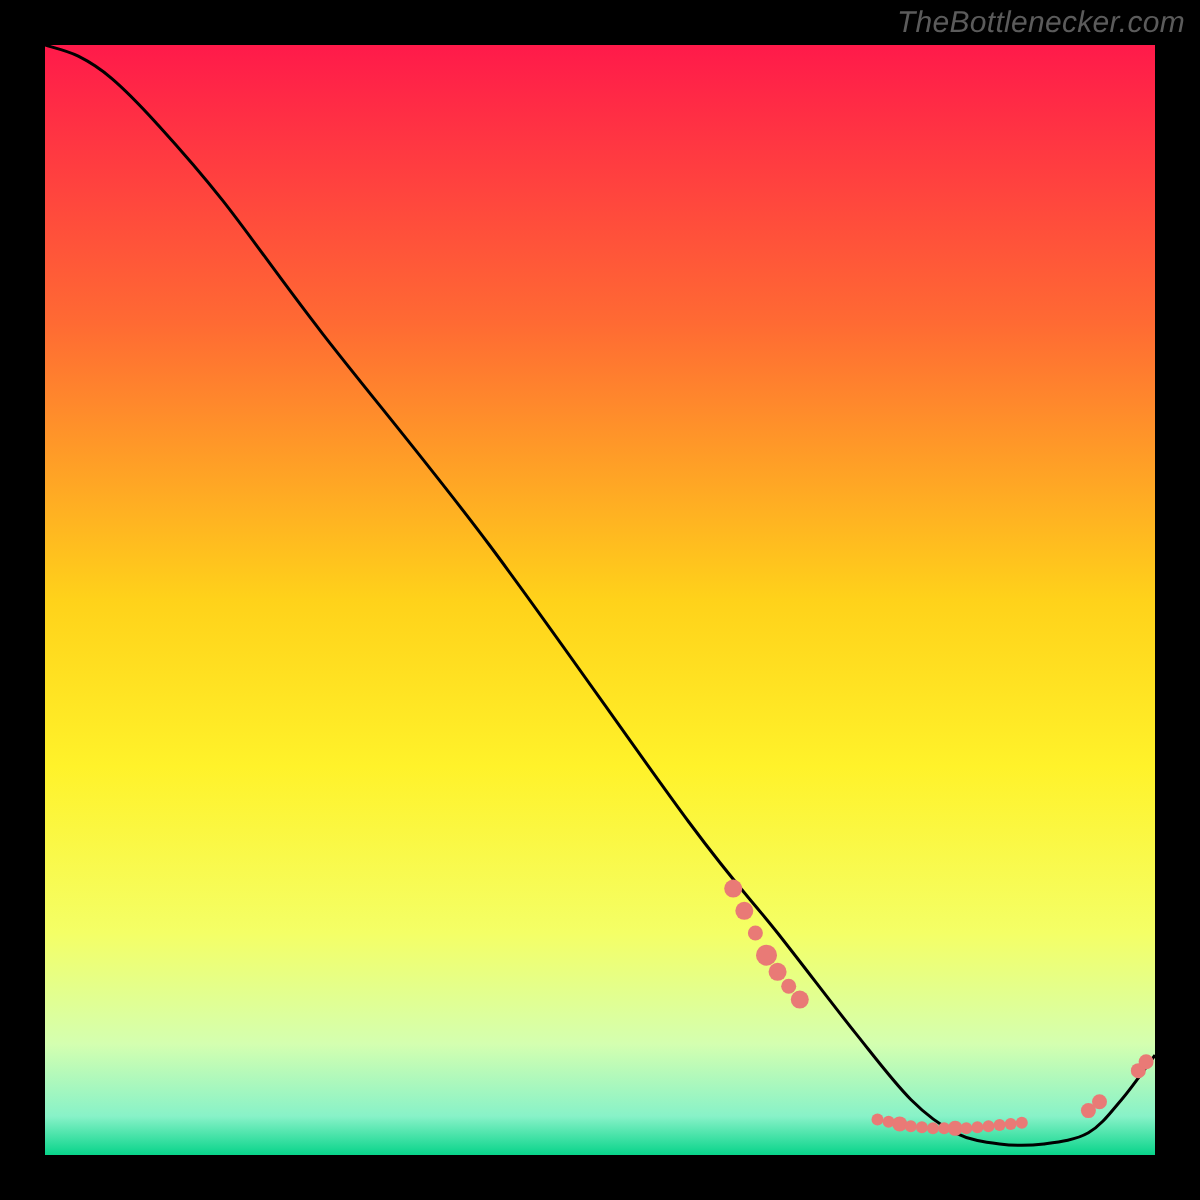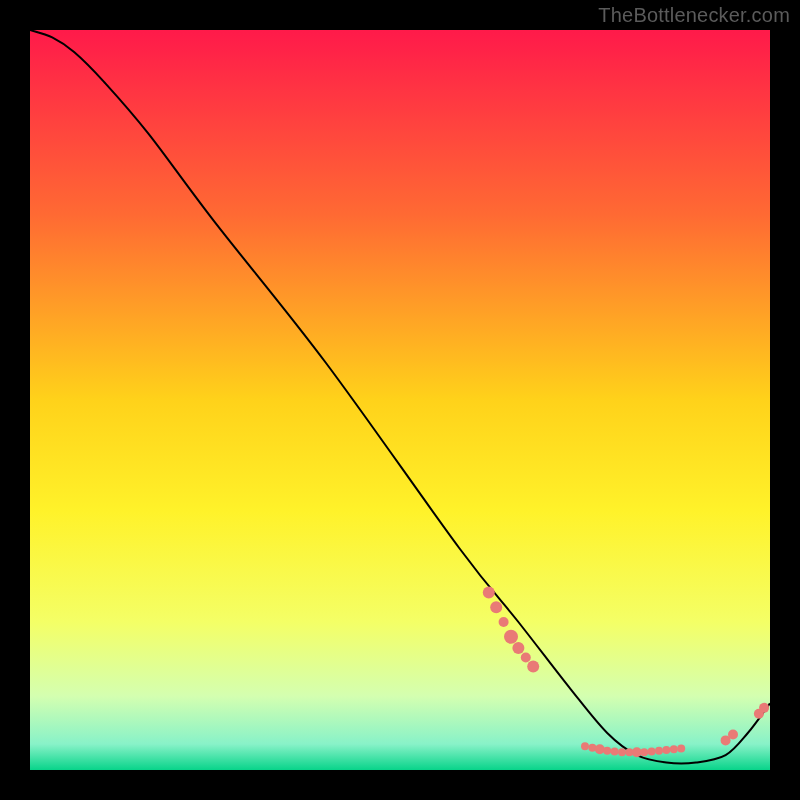--- a/index.html
+++ b/index.html
@@ -9,20 +9,21 @@
     height: 800px;
     background: #000;
     overflow: hidden;
     font-family: Arial, Helvetica, sans-serif;
   }
   .stage {
     position: relative;
     width: 800px;
     height: 800px;
     background: #000;
+    font-style: italic;
   }
   .attribution {
     position: absolute;
     top: 4px;
     right: 10px;
     font-size: 20px;
     color: #5b5b5b;
     font-weight: 500;
     letter-spacing: 0.2px;
   }

